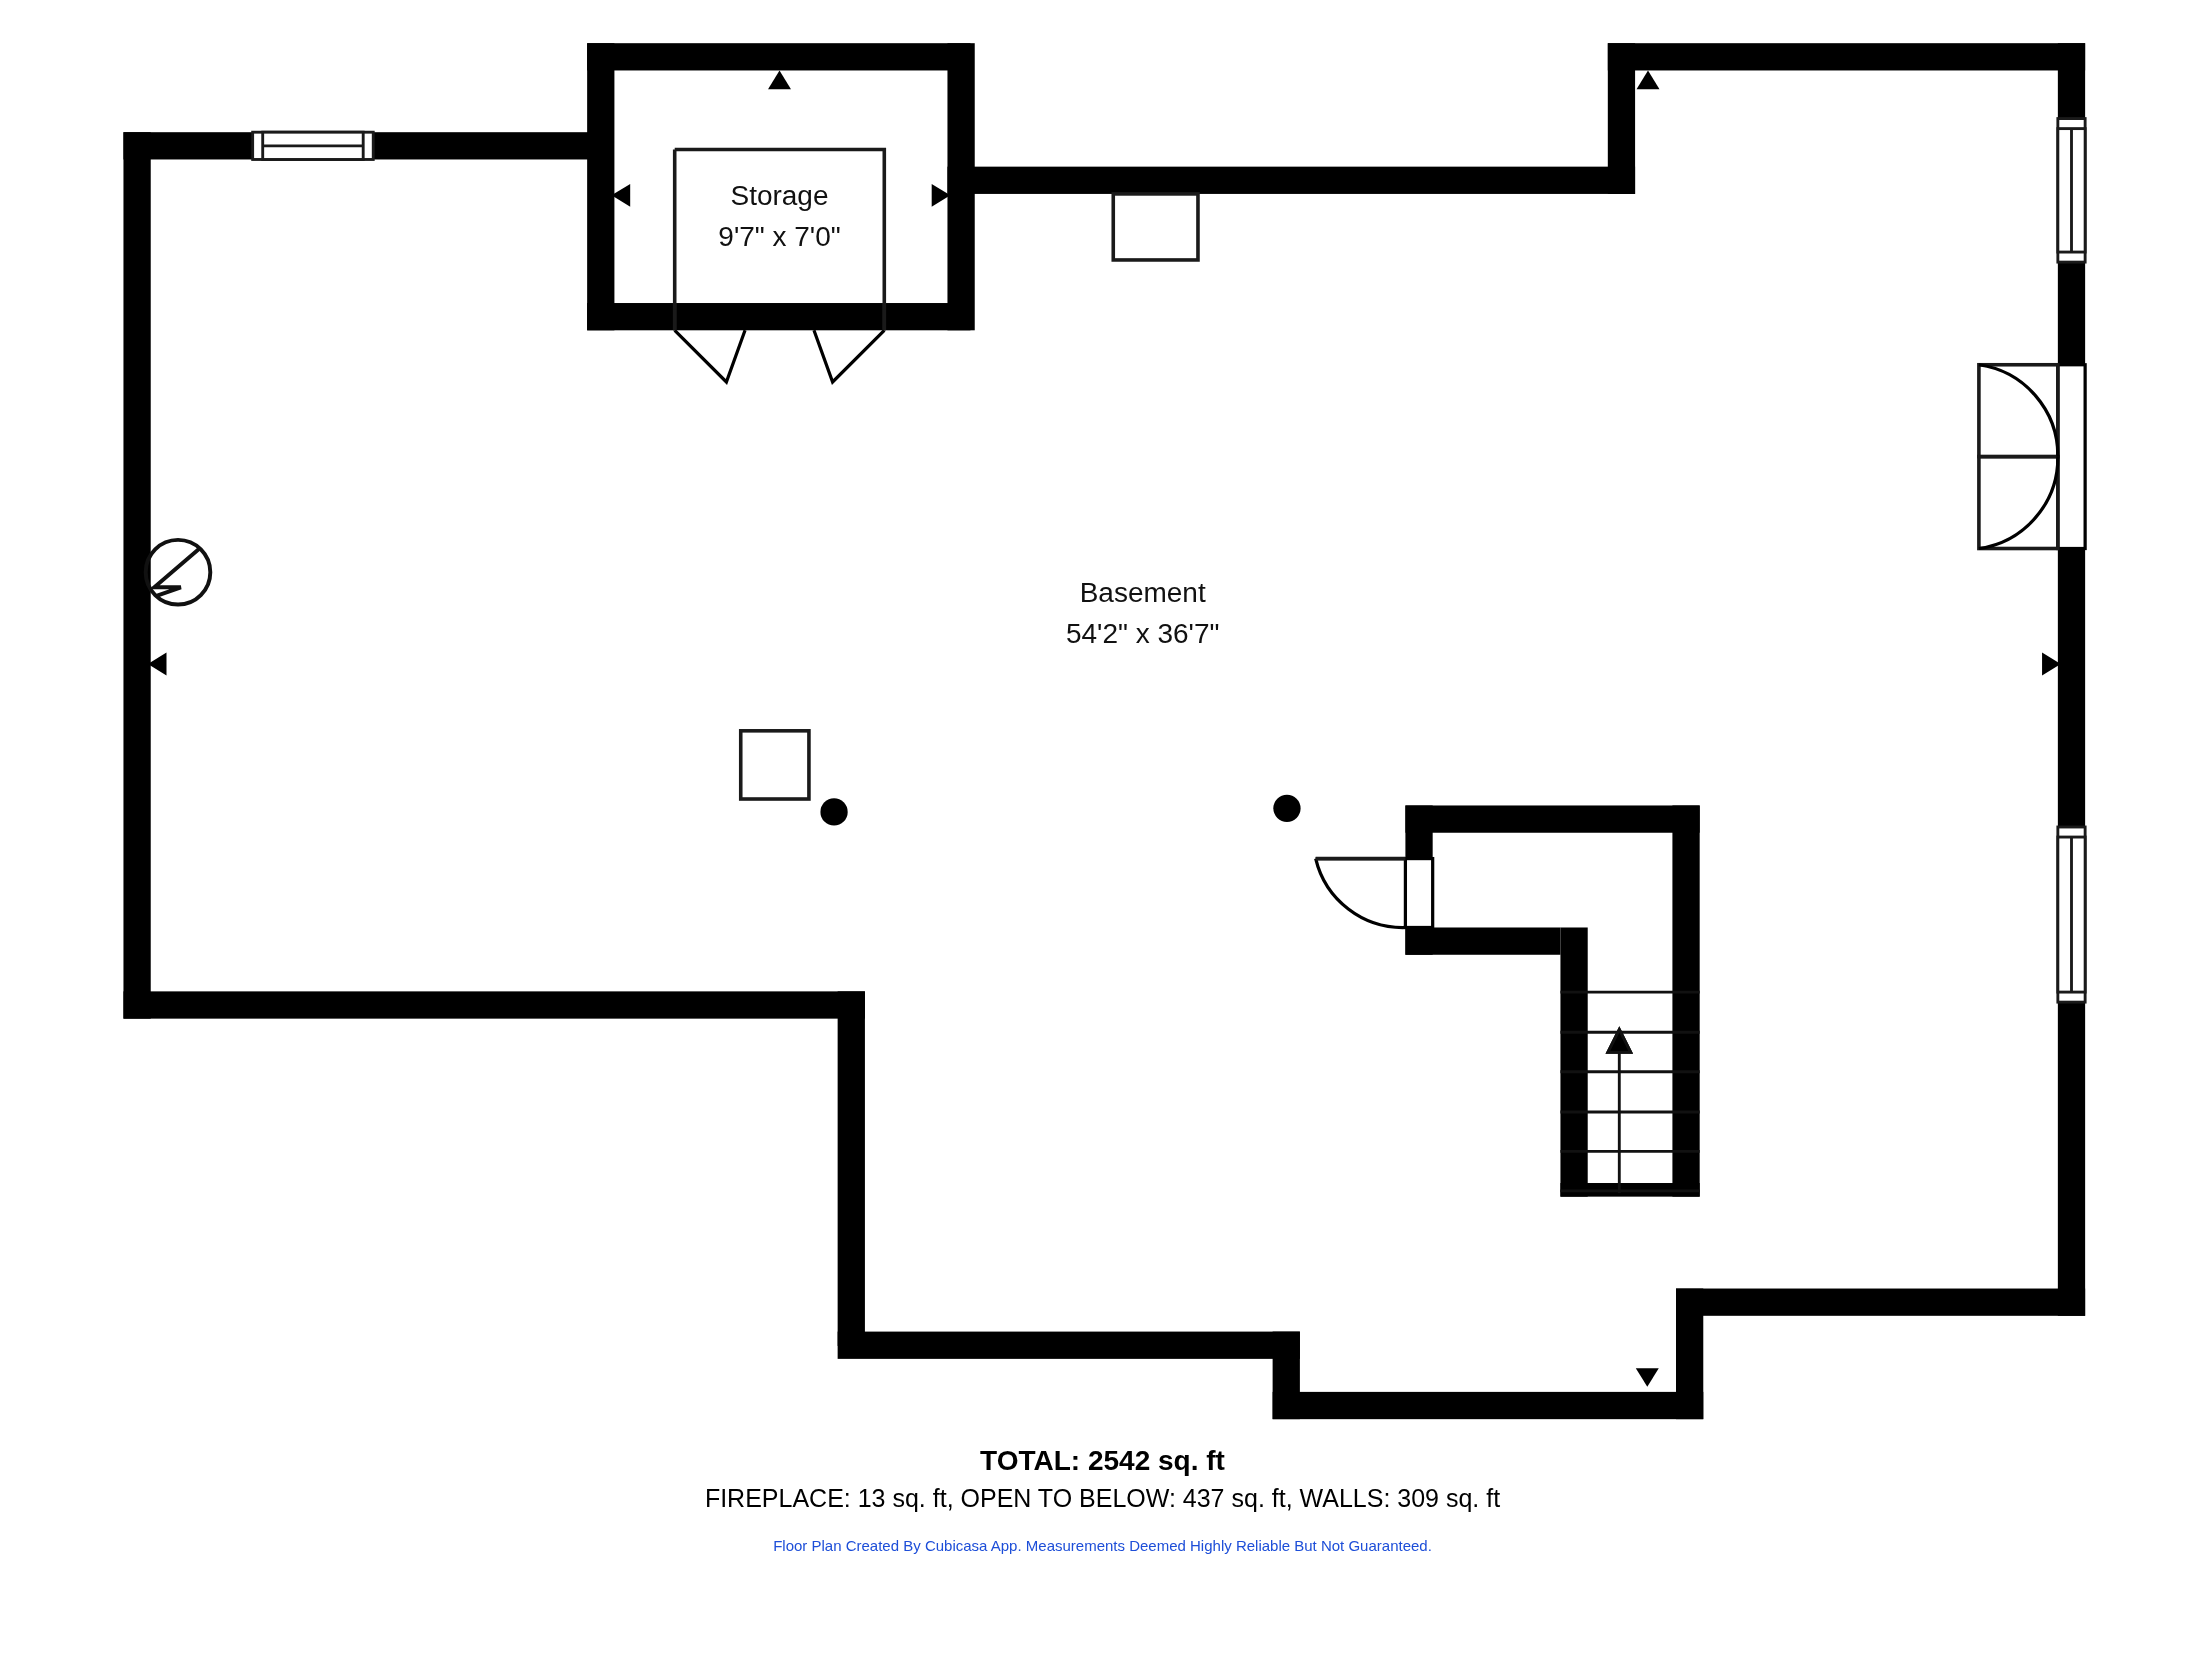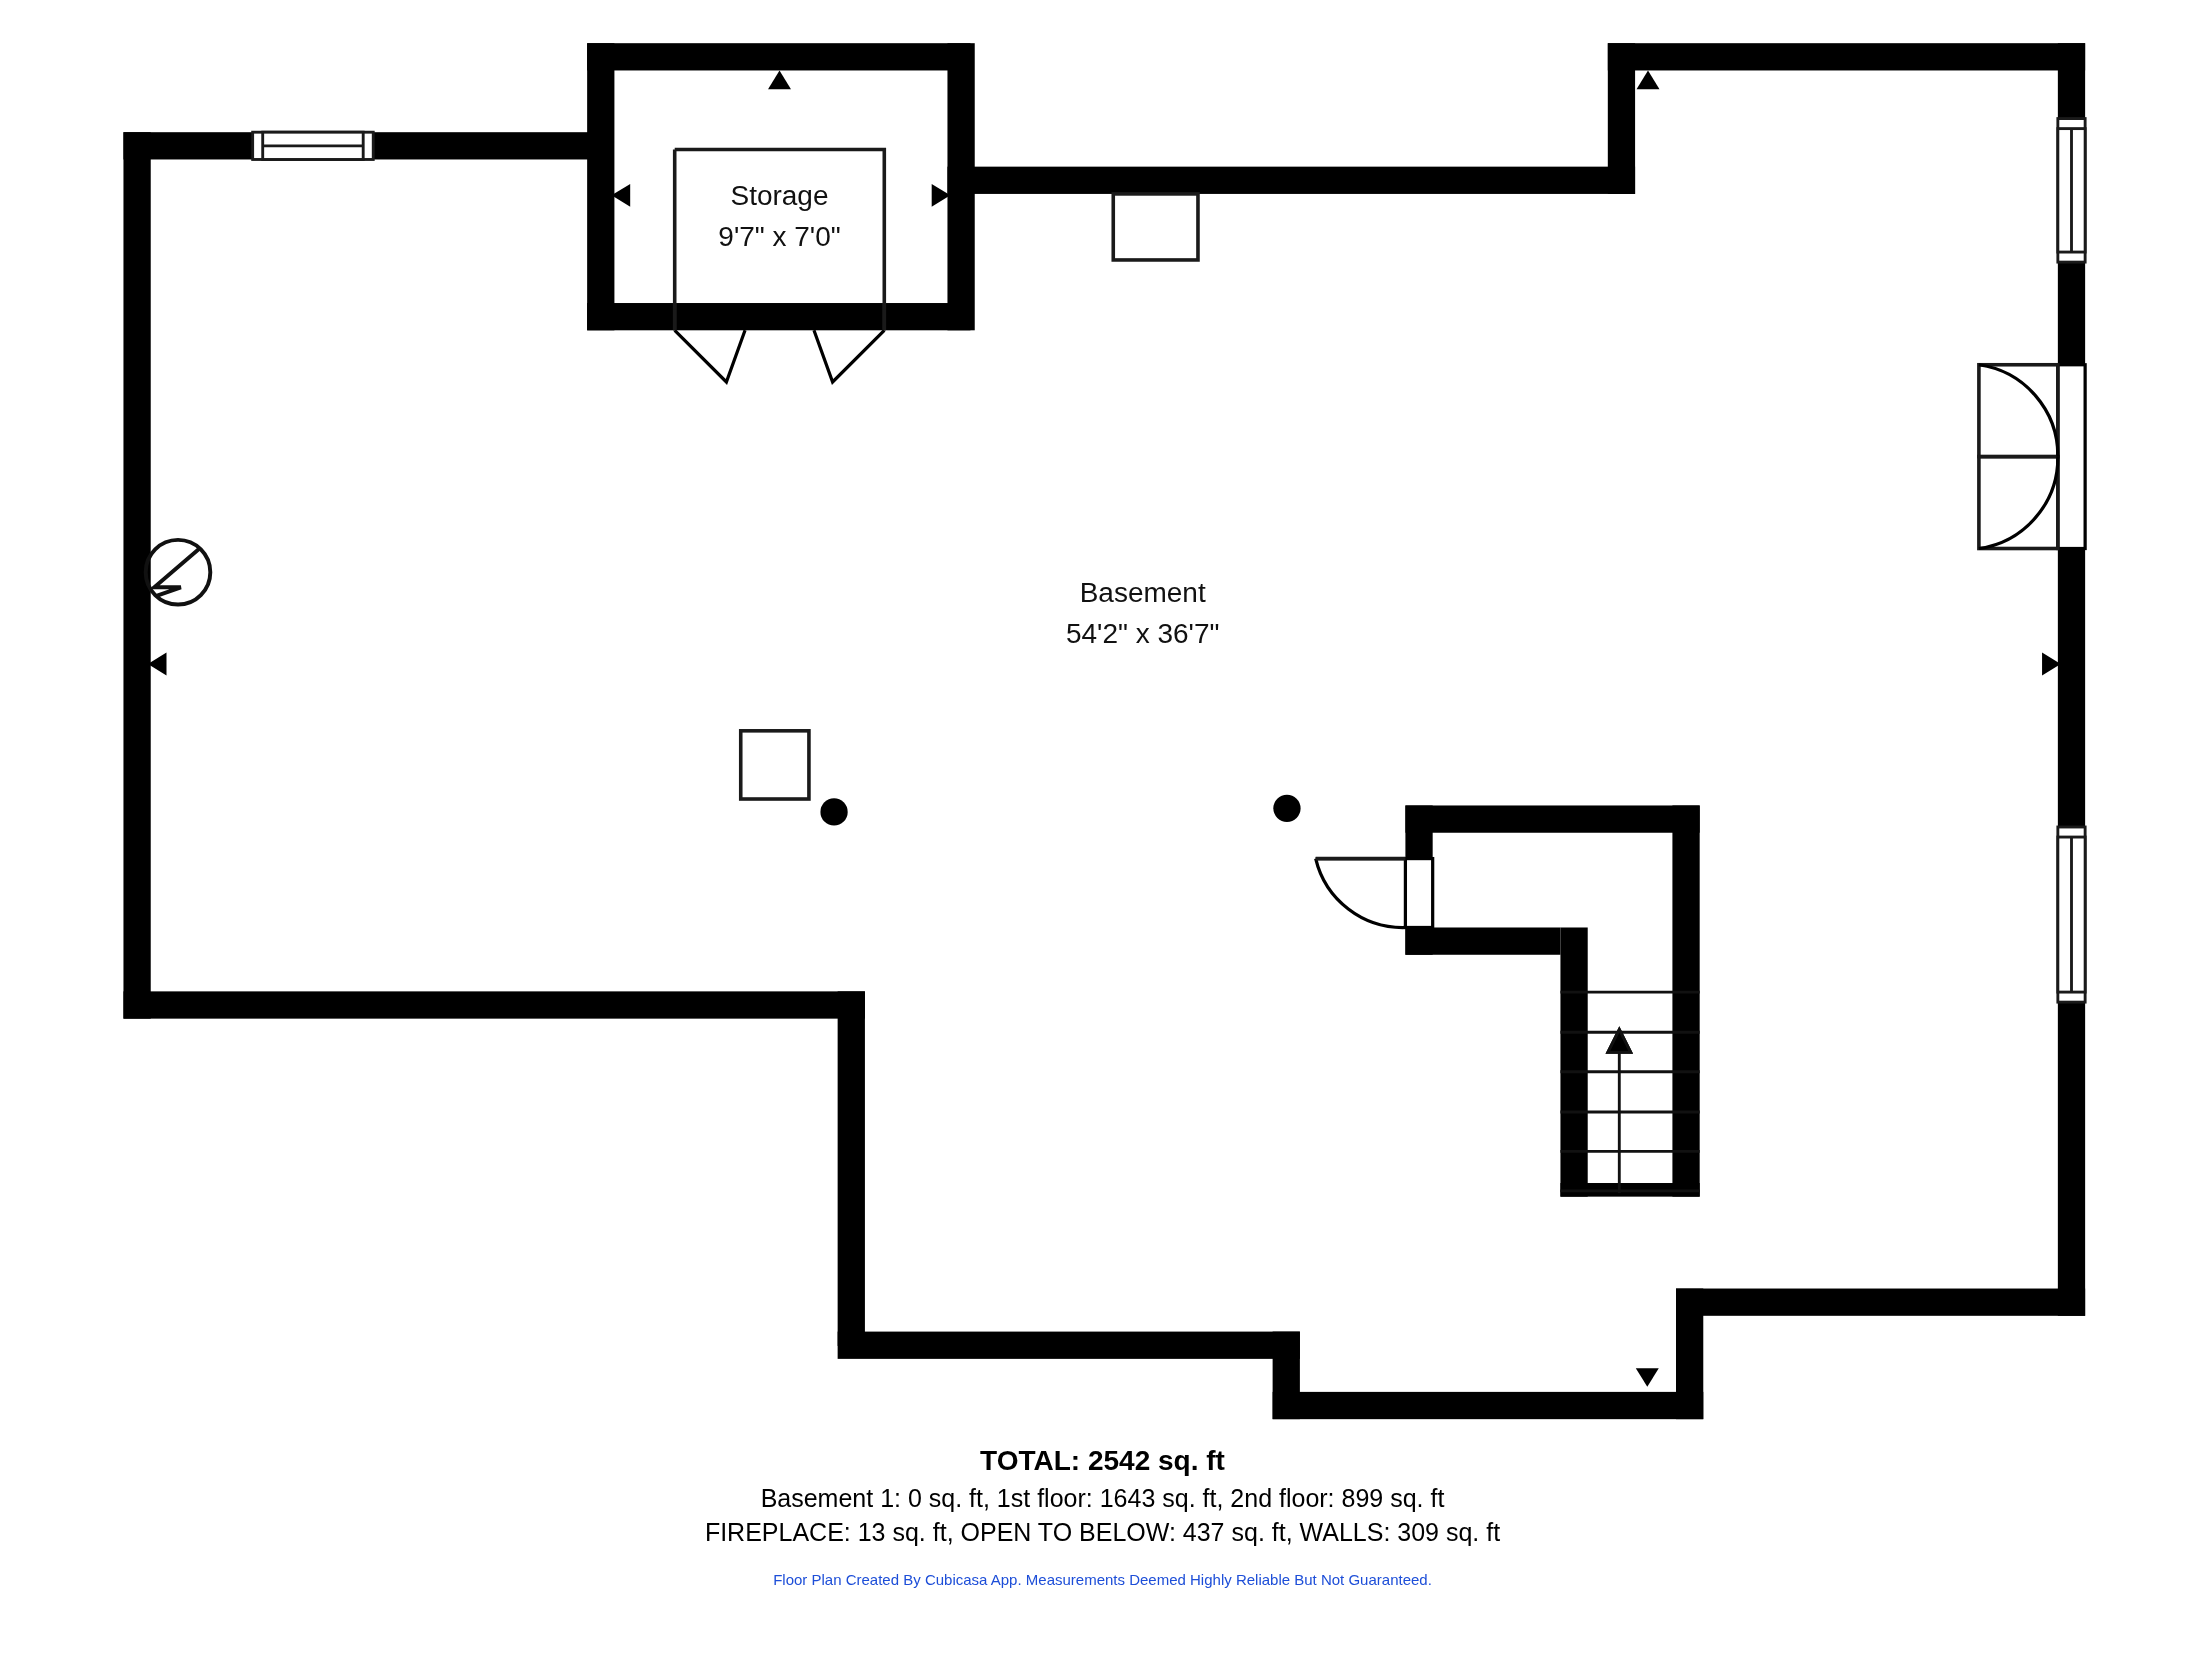--- a/index.html
+++ b/index.html
@@ -225,17 +225,16 @@
     <g>
       <text class="room-label" x="1592" y="838">Basement</text>
       <text class="room-dims" x="1592" y="896">54'2" x 36'7"</text>
     </g>
 
   </svg>
 </div>
 
 <div id="summary">
   <p class="total">TOTAL: 2542 sq. ft</p>
-  <p class="breakdown">Basement 1: 0 sq. ft, 1st floor: 1643 sq. ft, 2nd floor: 899 sq. ft</p>
   <p class="breakdown">FIREPLACE: 13 sq. ft, OPEN TO BELOW: 437 sq. ft, WALLS: 309 sq. ft</p>
   <p class="credit">Floor Plan Created By Cubicasa App. Measurements Deemed Highly Reliable But Not Guaranteed.</p>
 </div>
 
 
 </body></html>

